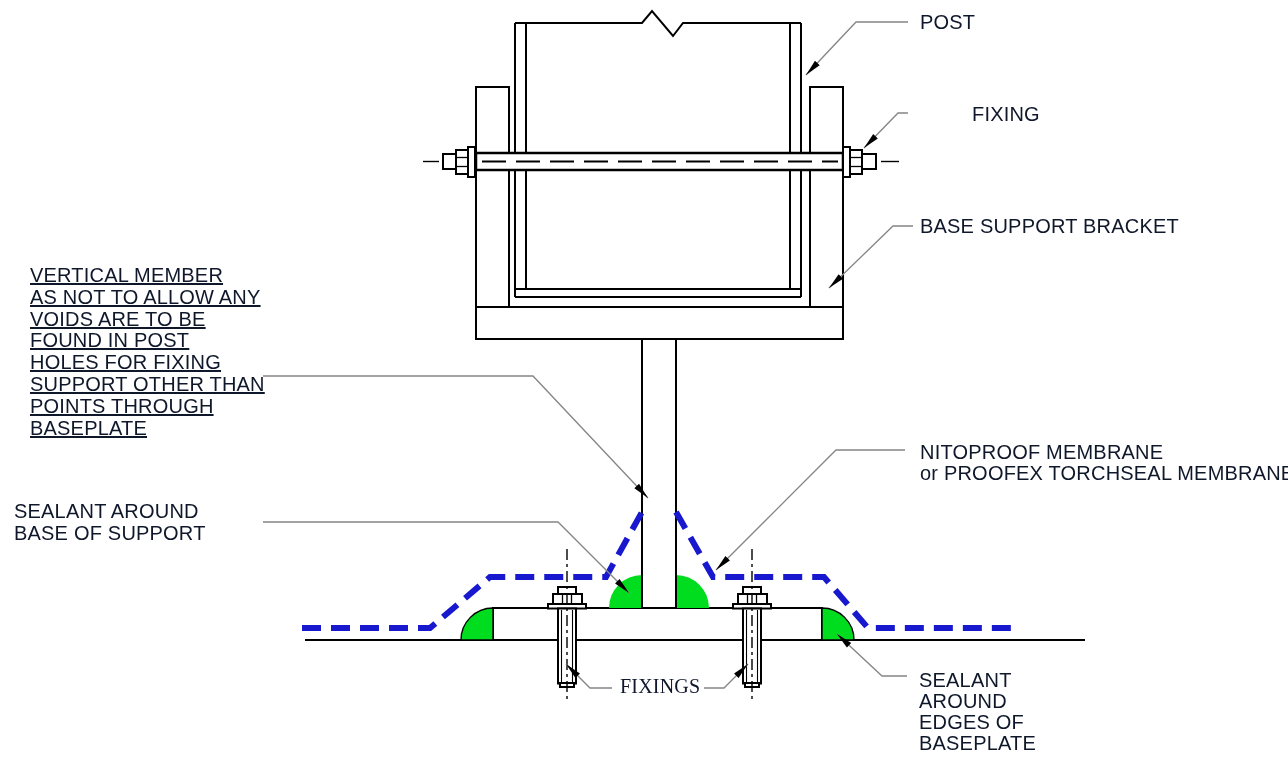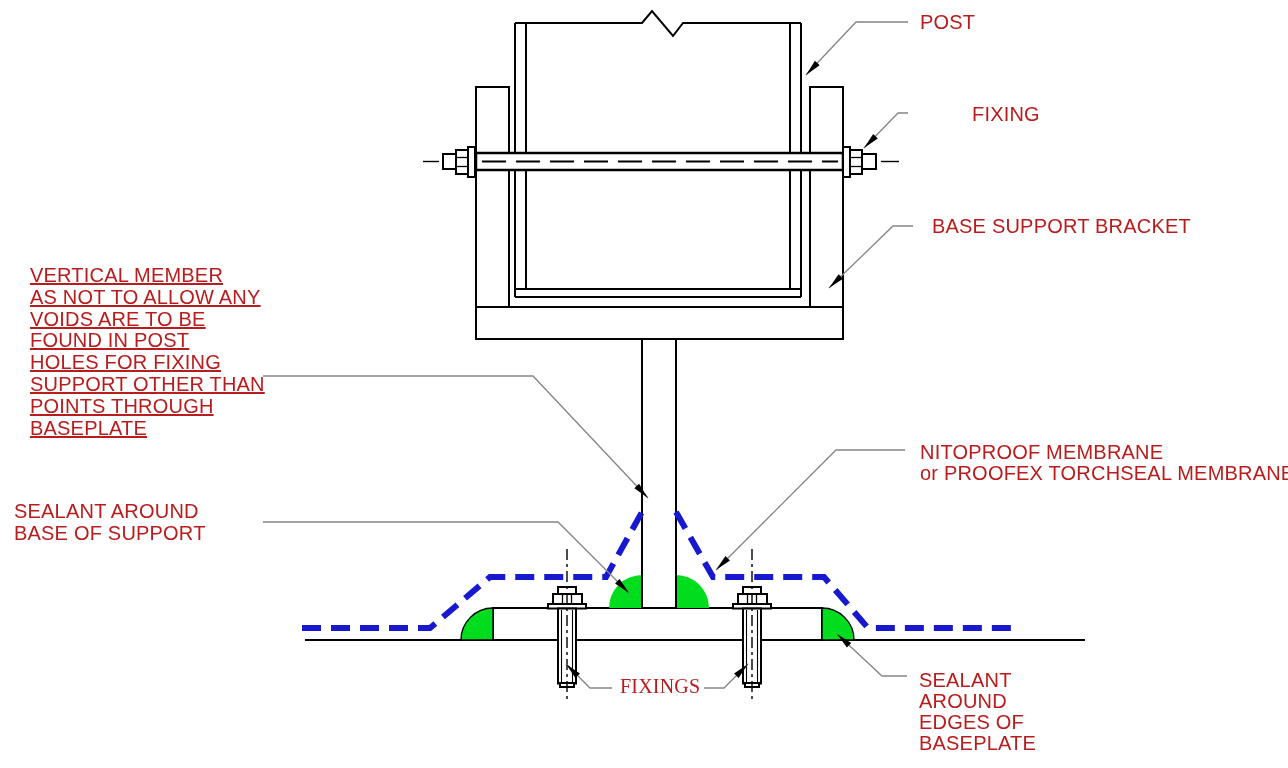--- a/index.html
+++ b/index.html
@@ -2,21 +2,21 @@
 <html><head>
 <meta charset="utf-8">
 <style>
   html,body{margin:0;padding:0;background:#ffffff;}
   .stage{
     position:relative;width:1288px;height:768px;background:#ffffff;overflow:hidden;
     font-family:"Liberation Sans", sans-serif;
   }
   .stage svg{position:absolute;left:0;top:0;}
   .lbl{
-    position:absolute;color:#b91c1c;font-size:20px;line-height:21px;
+    position:absolute;color:#0f172a;font-size:20px;line-height:21px;
     white-space:nowrap;letter-spacing:0.2px;
   }
   .note{line-height:21.8px;}
   .lbl div{white-space:nowrap;}
 </style>
 </head>
 <body>
 
 <div class="stage">
 
@@ -119,21 +119,21 @@
       <path d="M 907,676 L 882,676 L 837,634" marker-end="url(#ah)" stroke="#858585"></path>
       <path d="M 612,688 L 590,688 L 566,664" marker-end="url(#ah)" stroke="#858585"></path>
       <path d="M 704,688 L 724,688 L 748,664" marker-end="url(#ah)" stroke="#858585"></path>
     </g>
   </svg>
 
   <div class="lbl" style="left:920px;top:12px;">POST</div>
 
   <div class="lbl" style="left:972px;top:104px;">FIXING</div>
 
-  <div class="lbl" style="left:920px;top:216px;margin-left:12px;">BASE SUPPORT BRACKET</div>
+  <div class="lbl" style="left:920px;top:216px;">BASE SUPPORT BRACKET</div>
 
   <div class="lbl" style="left:920px;top:442px;">
     <div>NITOPROOF MEMBRANE</div>
     <div>or PROOFEX TORCHSEAL MEMBRANE</div>
   </div>
 
   <div class="lbl note" style="left:30px;top:265px;text-decoration:underline;">
     <div>VERTICAL MEMBER</div>
     <div>AS NOT TO ALLOW ANY</div>
     <div>VOIDS ARE TO BE</div>

